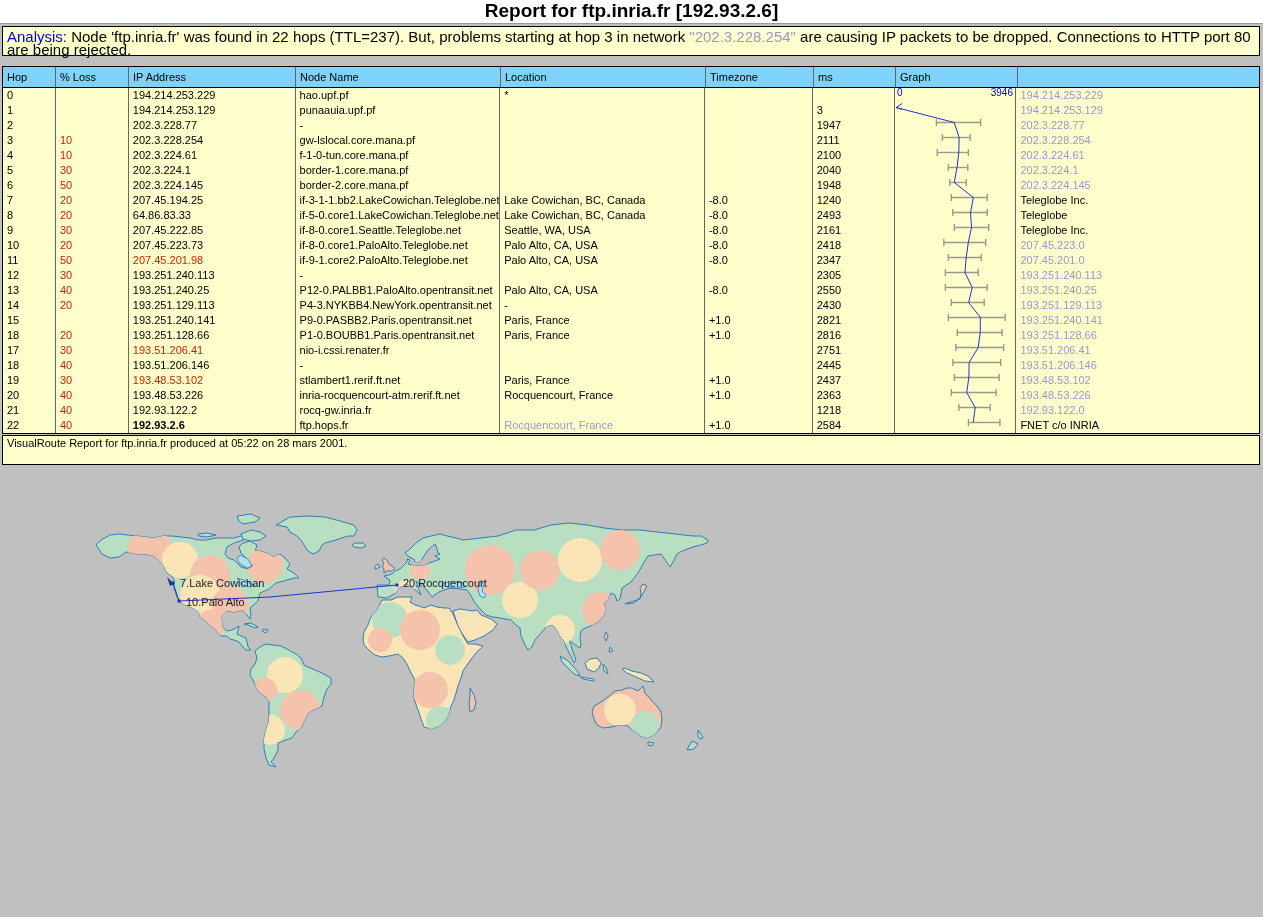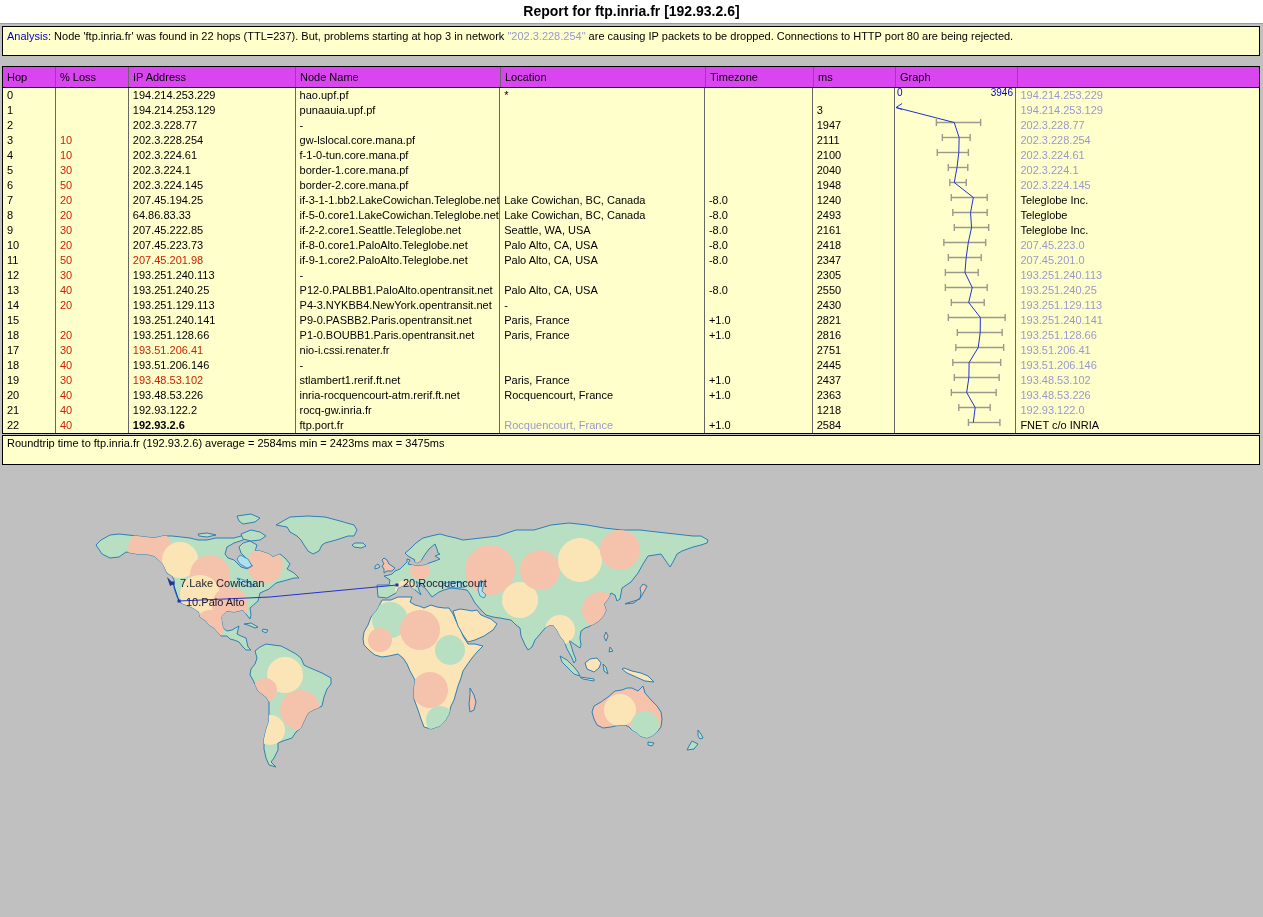--- a/index.html
+++ b/index.html
@@ -1,29 +1,29 @@
 <!DOCTYPE html>
 <html><head>
 <meta charset="utf-8">
 <style>
   html,body{margin:0;padding:0}
   body{width:1263px;height:917px;background:#c0c0c0;position:relative;overflow:hidden;
        font-family:"Liberation Sans",sans-serif;color:#000}
   #title-band{position:absolute;left:0;top:0;width:1263px;height:23px;background:#ffffff;
        border-bottom:1px solid #9a9a9a;text-align:center;
-       font-weight:bold;font-size:14px;line-height:22px}
+       font-weight:bold;font-size:19px;line-height:22px}
   .ybox{position:absolute;left:2px;width:1256px;background:#ffffcc;border:1px solid #000;box-sizing:content-box}
   #analysis-box{top:26px;height:30px;padding:3px 4px;box-sizing:border-box;width:1258px;
-       font-size:11px;line-height:13px}
+       font-size:15px;line-height:13px}
   .blue{color:#0000cc}
   .purple{color:#9999cc}
   .red{color:#cc2200}
   .boldtxt{font-weight:bold}
   #route-table{top:66px}
-  .hrow{display:flex;height:20px;background:#d946ef;border-bottom:1px solid #000}
+  .hrow{display:flex;height:20px;background:#7dd3fc;border-bottom:1px solid #000}
   .hrow .cell{line-height:20px}
   .trow{display:flex;height:15px}
   .cell{box-sizing:border-box;padding-left:4px;border-right:1px solid #666;
         font-size:11px;line-height:15px;white-space:nowrap;overflow:hidden}
   .c0{width:53px}.c1{width:73px}.c2{width:167px}.c3{width:205px}.c4{width:205px}
   .c5{width:108px}.c6{width:82px}.c7{width:122px;padding:0}.c8{width:243px;border-right:none}
   #footer-box{top:435px;height:30px;font-size:11px;line-height:15px;padding-left:4px;box-sizing:border-box;width:1258px}
   #graph-overlay{position:absolute;left:895px;top:85px;width:123px;height:350px;pointer-events:none}
   #world-map{position:absolute;left:60px;top:500px;width:660px;height:280px}
   svg text{font-family:"Liberation Sans",sans-serif}
@@ -145,21 +145,21 @@
         <div class="cell c4">Lake Cowichan, BC, Canada</div>
         <div class="cell c5">-8.0</div>
         <div class="cell c6">2493</div>
         <div class="cell c7"></div>
         <div class="cell c8">Teleglobe</div>
       </div>
       <div class="trow">
         <div class="cell c0">9</div>
         <div class="cell c1 red">30</div>
         <div class="cell c2">207.45.222.85</div>
-        <div class="cell c3">if-2-2.core1.Seattle.Teleglobe.net</div>
+        <div class="cell c3">if-8-0.core1.Seattle.Teleglobe.net</div>
         <div class="cell c4">Seattle, WA, USA</div>
         <div class="cell c5">-8.0</div>
         <div class="cell c6">2161</div>
         <div class="cell c7"></div>
         <div class="cell c8">Teleglobe Inc.</div>
       </div>
       <div class="trow">
         <div class="cell c0">10</div>
         <div class="cell c1 red">20</div>
         <div class="cell c2">207.45.223.73</div>
@@ -288,21 +288,21 @@
         <div class="cell c4"></div>
         <div class="cell c5"></div>
         <div class="cell c6">1218</div>
         <div class="cell c7"></div>
         <div class="cell c8 purple">192.93.122.0</div>
       </div>
       <div class="trow">
         <div class="cell c0">22</div>
         <div class="cell c1 red">40</div>
         <div class="cell c2 boldtxt">192.93.2.6</div>
-        <div class="cell c3">ftp.port.fr</div>
+        <div class="cell c3">ftp.hops.fr</div>
         <div class="cell c4 purple">Rocquencourt, France</div>
         <div class="cell c5">+1.0</div>
         <div class="cell c6">2584</div>
         <div class="cell c7"></div>
         <div class="cell c8">FNET c/o INRIA</div>
       </div>
     </div>
 </div>
 
 <svg id="graph-overlay" viewBox="0 0 123 350">
@@ -369,21 +369,21 @@
     <line x1="63.7977698935631" y1="319" x2="63.7977698935631" y2="326" stroke="#9a9a8c" stroke-width="1.4"></line>
     <line x1="95.19665484034465" y1="319" x2="95.19665484034465" y2="326" stroke="#9a9a8c" stroke-width="1.4"></line>
     <line x1="73.45666497719209" y1="337.5" x2="104.91535732387227" y2="337.5" stroke="#9a9a8c" stroke-width="1.4"></line>
     <line x1="73.45666497719209" y1="334" x2="73.45666497719209" y2="341" stroke="#9a9a8c" stroke-width="1.4"></line>
     <line x1="104.91535732387227" y1="334" x2="104.91535732387227" y2="341" stroke="#9a9a8c" stroke-width="1.4"></line>
     <polyline points="1.0897110998479473,22.5 59.22250380131779,37.5 64.12671059300557,52.5 63.7977698935631,67.5 62.003547896604154,82.5 59.2524075012671,97.5 78.36087176887987,112.5 75.5499239736442,127.5 76.53674607197162,142.5 73.30714647744551,157.5 71.18398378104409,172.5 69.92802838317283,187.5 77.25443487075519,202.5 73.66599087683731,217.5 85.35833755701977,232.5 85.20881905727319,247.5 83.26507856056766,262.5 74.11454637607704,277.5 73.87531677648252,292.5 71.66244298023314,307.5 80.21490116573746,322.5 78.27116066903193,337.5" fill="none" stroke="#2233cc" stroke-width="1"></polyline>
     <polyline points="7.089711099847947,18.5 1.0897110998479473,22.5 7.089711099847947,24.5" fill="none" stroke="#2233cc" stroke-width="1"></polyline>
   </svg>
 
 <div class="ybox" id="footer-box">
-  <div>Roundtrip time to ftp.inria.fr (192.93.2.6) average = 2584ms min = 2423ms max = 3475ms</div>
+  <div>VisualRoute Report for ftp.inria.fr produced at 05:22 on 28 mars 2001.</div>
 </div>
 
 <svg id="world-map" viewBox="0 0 660 280">
   <defs>
     <path id="na" d="M36,45 L42,54 50,58 59,57 66,52 77,54 86,54 94,56 103,64 107,73 112,76 114,80 114,88 117,97 121,103 126,105 133,108 139,112 140,117 146,121 149,125 154,128 161,136 167,136 170,139 174,140 179,142 183,147 186,150 191,150 188,147 186,138 181,136 177,134 179,126 172,130 167,131 163,128 161,117 167,111 174,112 183,110 186,114 190,119 191,115 190,108 198,101 200,93 209,89 216,83 227,80 234,78 239,78 234,73 227,69 230,64 225,58 220,54 213,57 209,54 200,51 195,51 197,45 190,41 183,43 179,47 181,53 188,60 193,66 188,69 181,67 174,60 168,58 165,54 167,47 174,43 183,40 188,36 181,36 174,38 165,38 156,38 147,40 138,40 130,38 121,37 112,36 103,36 94,38 86,37 77,36 68,35 59,34 50,35 41,40 Z"></path>
     <path id="sa" d="M195,151 L200,147 206,144 213,145 221,146 227,149 236,154 241,158 244,165 248,167 255,170 262,173 271,178 271,184 267,189 264,197 262,206 258,208 253,210 248,213 244,221 241,228 236,232 232,238 223,241 218,243 218,250 214,258 211,262 216,267 209,265 206,258 204,249 204,239 206,230 209,221 209,212 209,202 206,197 198,191 193,180 190,175 191,169 195,164 197,158 Z"></path>
     <path id="af" d="M322,100 L331,100 338,97 347,97 352,97 350,102 355,105 359,106 364,108 371,105 377,107 384,108 389,108 393,114 396,121 400,128 403,136 408,144 415,144 423,146 417,152 412,158 407,165 403,171 401,178 398,186 396,193 394,200 391,206 389,214 385,221 380,226 371,229 364,227 361,219 358,210 354,199 354,188 355,180 350,171 347,164 343,158 338,154 329,156 322,157 315,155 310,151 304,145 303,139 304,132 308,125 311,117 317,110 320,104 Z"></path>
     <path id="ea" d="M317,85 L318,97 327,98 336,93 338,88 347,84 354,89 361,95 359,90 356,81 366,89 372,97 379,92 384,90 391,88 400,89 407,90 410,94 415,103 421,110 426,115 433,117 440,118 445,119 451,120 456,125 460,128 461,136 465,145 468,150 472,147 475,140 481,133 486,127 490,125 493,125 497,130 500,136 504,141 507,149 511,156 514,163 516,160 513,152 511,145 509,140 514,144 520,148 521,145 520,138 521,131 525,128 528,127 534,124 539,121 544,115 546,110 544,104 548,99 551,93 555,95 557,101 560,99 562,88 571,82 578,73 583,64 588,56 601,54 610,67 613,62 617,54 622,51 633,47 641,45 647,43 648,40 641,36 633,36 615,34 597,32 580,30 562,30 544,28 527,25 509,23 491,25 474,30 456,30 438,36 421,38 403,40 396,38 387,36 380,34 371,36 363,38 356,43 350,49 345,53 348,56 355,60 354,61 357,63 361,61 364,56 366,53 369,49 375,44 377,49 378,53 380,54 375,56 380,59 375,61 369,63 366,65 357,66 352,65 348,64 350,60 347,59 347,62 343,66 340,69 335,71 332,74 329,75 324,76 330,80 329,85 Z"></path>
     <path id="au" d="M534,206 L532,212 534,219 537,225 543,228 551,227 560,225 565,225 569,227 572,230 576,232 580,236 587,238 592,236 597,232 601,227 602,219 601,212 597,206 592,201 585,193 583,186 578,191 572,188 567,188 562,190 555,191 548,197 541,202 Z"></path>
     <clipPath id="cpna">

